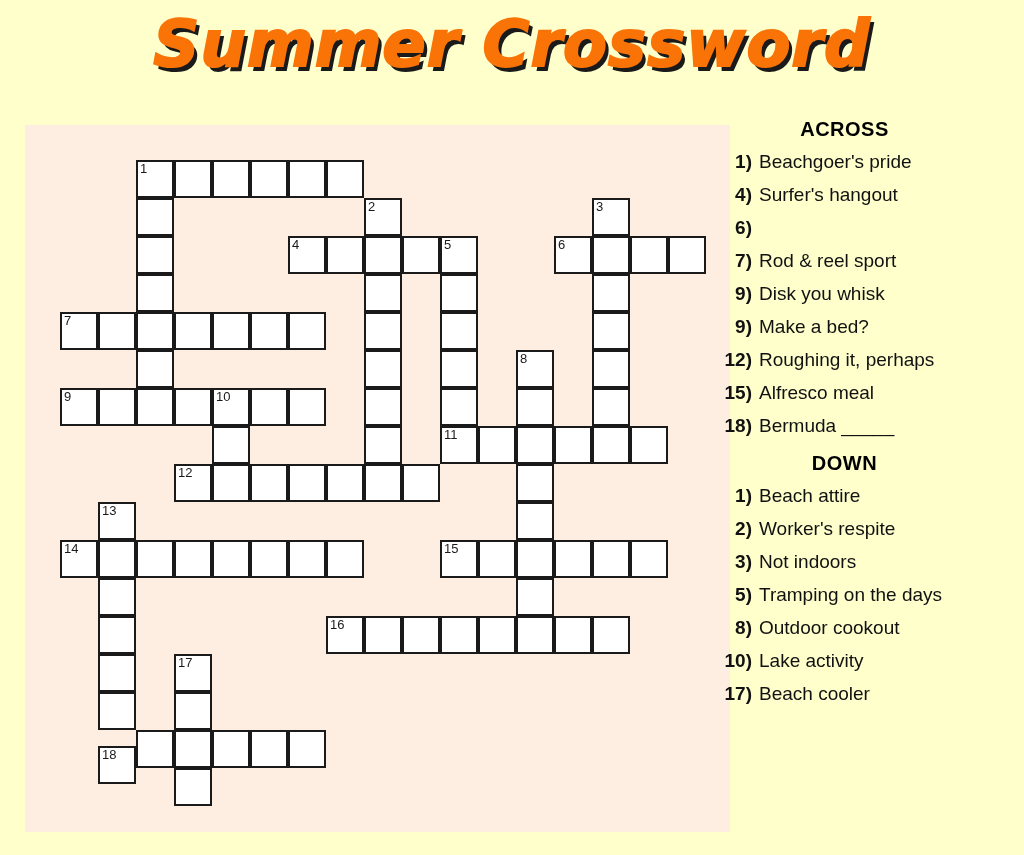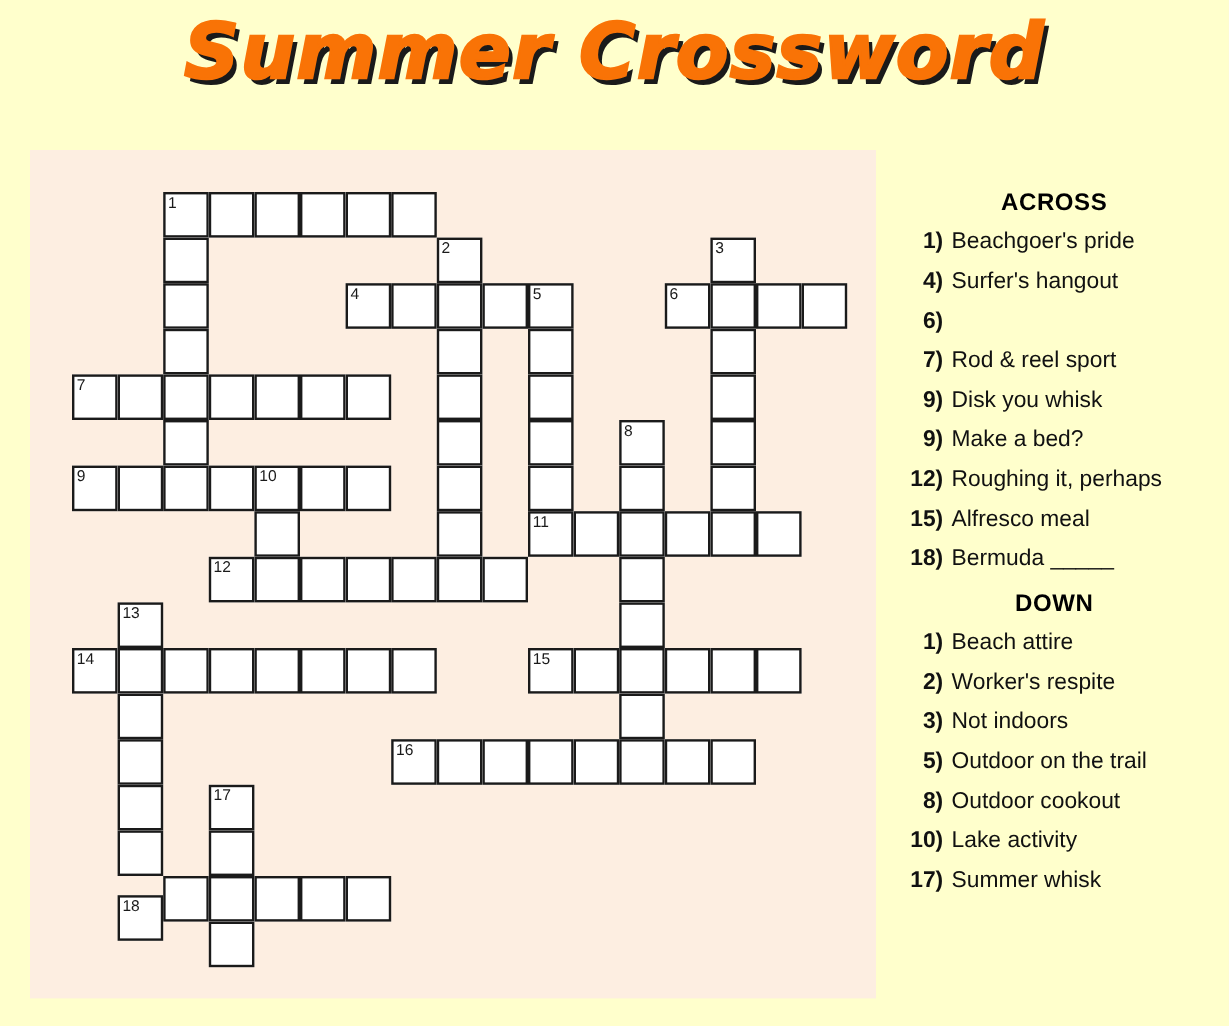--- a/index.html
+++ b/index.html
@@ -59,24 +59,23 @@
     left: 2px;
     top: 0px;
     font-family: "Liberation Sans", sans-serif;
     font-size: 13px;
     line-height: 14px;
     color: #1a1a1a;
     font-weight: normal;
   }
   #clues {
     position: absolute;
-    left: 745px;
+    left: 711px;
     top: 118px;
     width: 279px;
-    margin-top: 40px;
   }
   .clue-head {
     text-align: center;
     font-size: 20px;
     font-weight: bold;
     color: #000000;
     letter-spacing: 0.5px;
     margin-bottom: 4px;
     padding-right: 12px;
   }
@@ -300,28 +299,28 @@
       <div class="clue-row">
         <span class="clue-num">2)</span>
         <span class="clue-text">Worker's respite</span>
       </div>
       <div class="clue-row">
         <span class="clue-num">3)</span>
         <span class="clue-text">Not indoors</span>
       </div>
       <div class="clue-row">
         <span class="clue-num">5)</span>
-        <span class="clue-text">Outdoor on the trail</span>
+        <span class="clue-text">Tramping on the days</span>
       </div>
       <div class="clue-row">
         <span class="clue-num">8)</span>
         <span class="clue-text">Outdoor cookout</span>
       </div>
       <div class="clue-row">
         <span class="clue-num">10)</span>
         <span class="clue-text">Lake activity</span>
       </div>
       <div class="clue-row">
         <span class="clue-num">17)</span>
-        <span class="clue-text">Summer whisk</span>
+        <span class="clue-text">Beach cooler</span>
       </div>
     </div>
 </div>
 
 </body></html>

